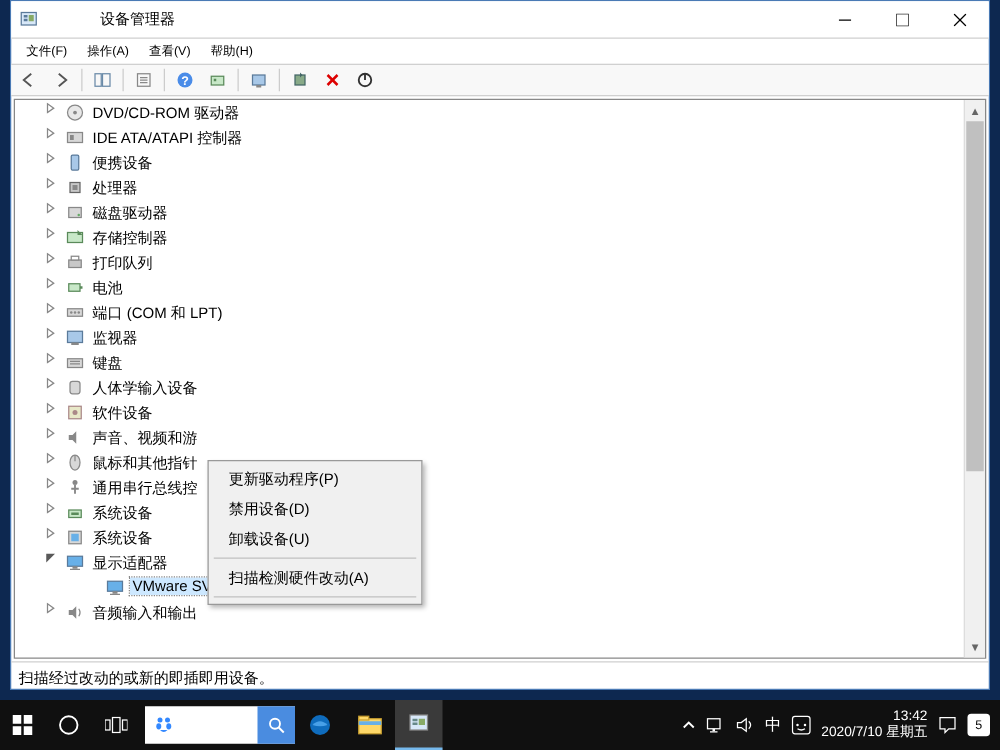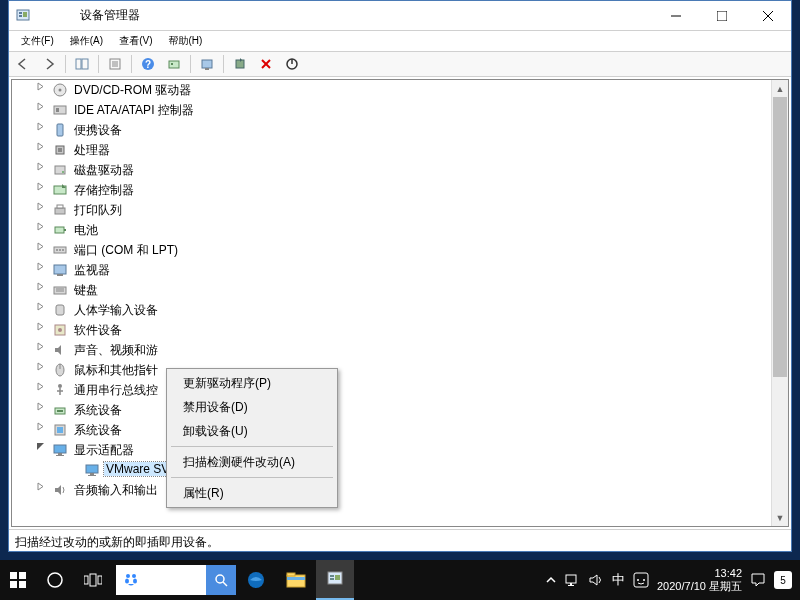--- a/index.html
+++ b/index.html
@@ -468,21 +468,20 @@
     </div>
   </div>
 
   <div class="ctxmenu">
     <div class="ctxitem">更新驱动程序(P)</div>
     <div class="ctxitem">禁用设备(D)</div>
     <div class="ctxitem">卸载设备(U)</div>
     <div class="ctxsep"></div>
     <div class="ctxitem">扫描检测硬件改动(A)</div>
     <div class="ctxsep"></div>
-    <div class="ctxitem">属性(R)</div>
   </div>
 </div>
 
 <div class="taskbar">
   <div class="tb-btn">
     <svg width="16" height="16">
         <rect x="0" y="0" width="7" height="7" fill="#fff"></rect>
         <rect x="9" y="0" width="7" height="7" fill="#fff"></rect>
         <rect x="0" y="9" width="7" height="7" fill="#fff"></rect>
         <rect x="9" y="9" width="7" height="7" fill="#fff"></rect>

